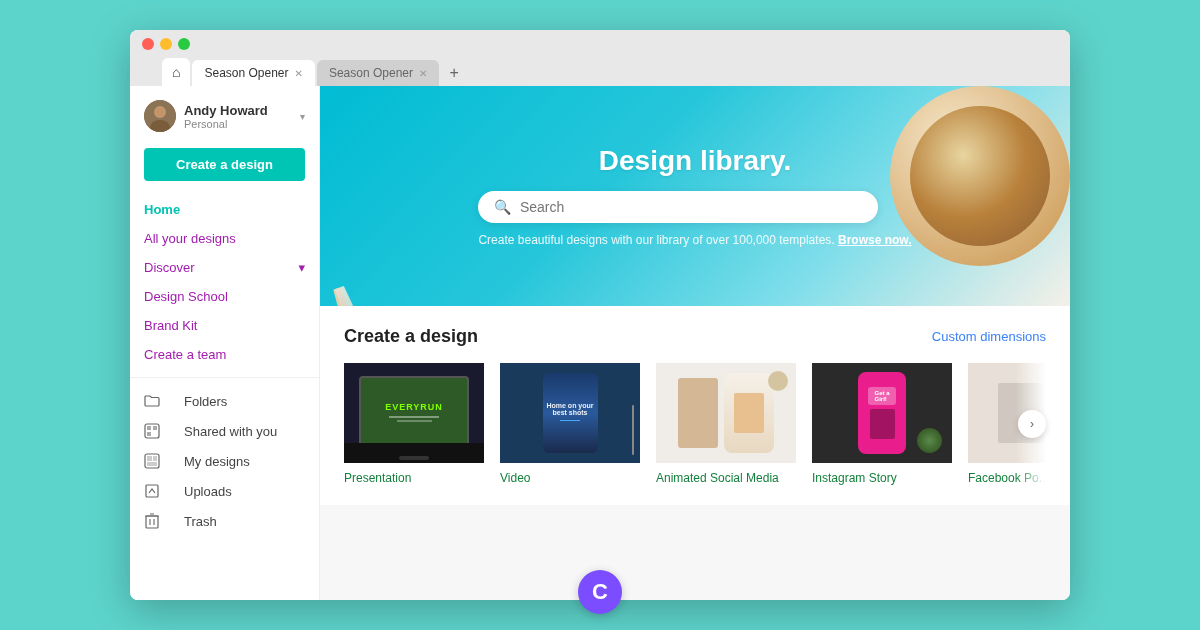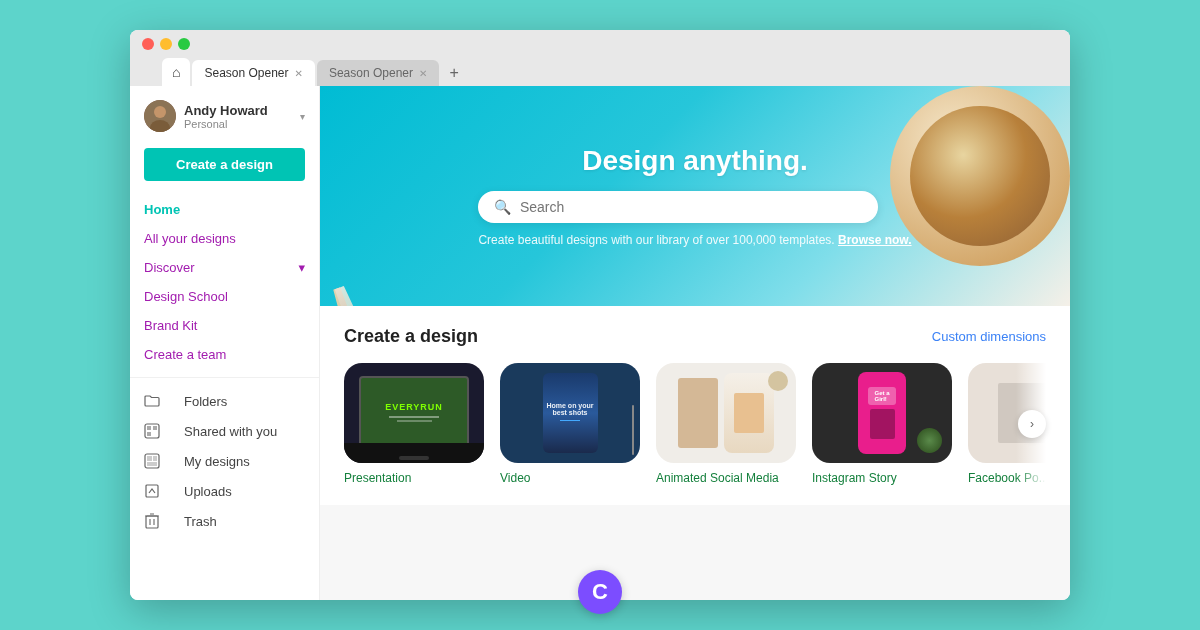--- a/index.html
+++ b/index.html
@@ -315,21 +315,21 @@
 
     .design-card {
       flex-shrink: 0;
       width: 140px;
       cursor: pointer;
     }
 
     .card-thumbnail {
       width: 140px;
       height: 100px;
-      border-radius: 18px;
+      border-radius: 0;
       overflow: hidden;
       background: #f0f0f0;
       margin-bottom: 8px;
       position: relative;
     }
 
     .card-label {
       font-size: 12px;
       color: #15803d;
       font-weight: 400;
@@ -604,21 +604,21 @@
           <div style="position:absolute;top:20px;left:20px;width:140px;height:140px;border-radius:50%;background:radial-gradient(circle at 38% 35%, #e8d5a0 0%, #b8803a 50%, #8b5e35 100%);"></div>
         </div>
 
         <div style="position:absolute;left:10px;bottom:15px;z-index:1;transform:rotate(-20deg);">
           <div style="width:8px;height:80px;background:linear-gradient(to bottom, #e0d4b0, #c8b890);border-radius:1px;position:absolute;left:0;transform:rotate(5deg);"></div>
           <div style="width:8px;height:75px;background:linear-gradient(to bottom, #d4e8e0, #a8c8b8);border-radius:1px;position:absolute;left:10px;transform:rotate(-5deg);"></div>
           <div style="width:6px;height:70px;background:linear-gradient(to bottom, #e8e0d0, #c0b098);border-radius:1px;position:absolute;left:5px;"></div>
         </div>
 
         <div class="hero-content">
-          <h1 class="hero-title">Design anything.</h1>
+          <h1 class="hero-title">Design library.</h1>
           <div class="hero-search">
             <span class="search-icon">🔍</span>
             <input class="search-input" type="text" placeholder="Search" style="">
           </div>
           <p class="hero-subtitle">
             <span>Create beautiful designs with our library of over 100,000 templates.</span>
             <a class="hero-link">Browse now.</a>
           </p>
         </div>
       </div>

